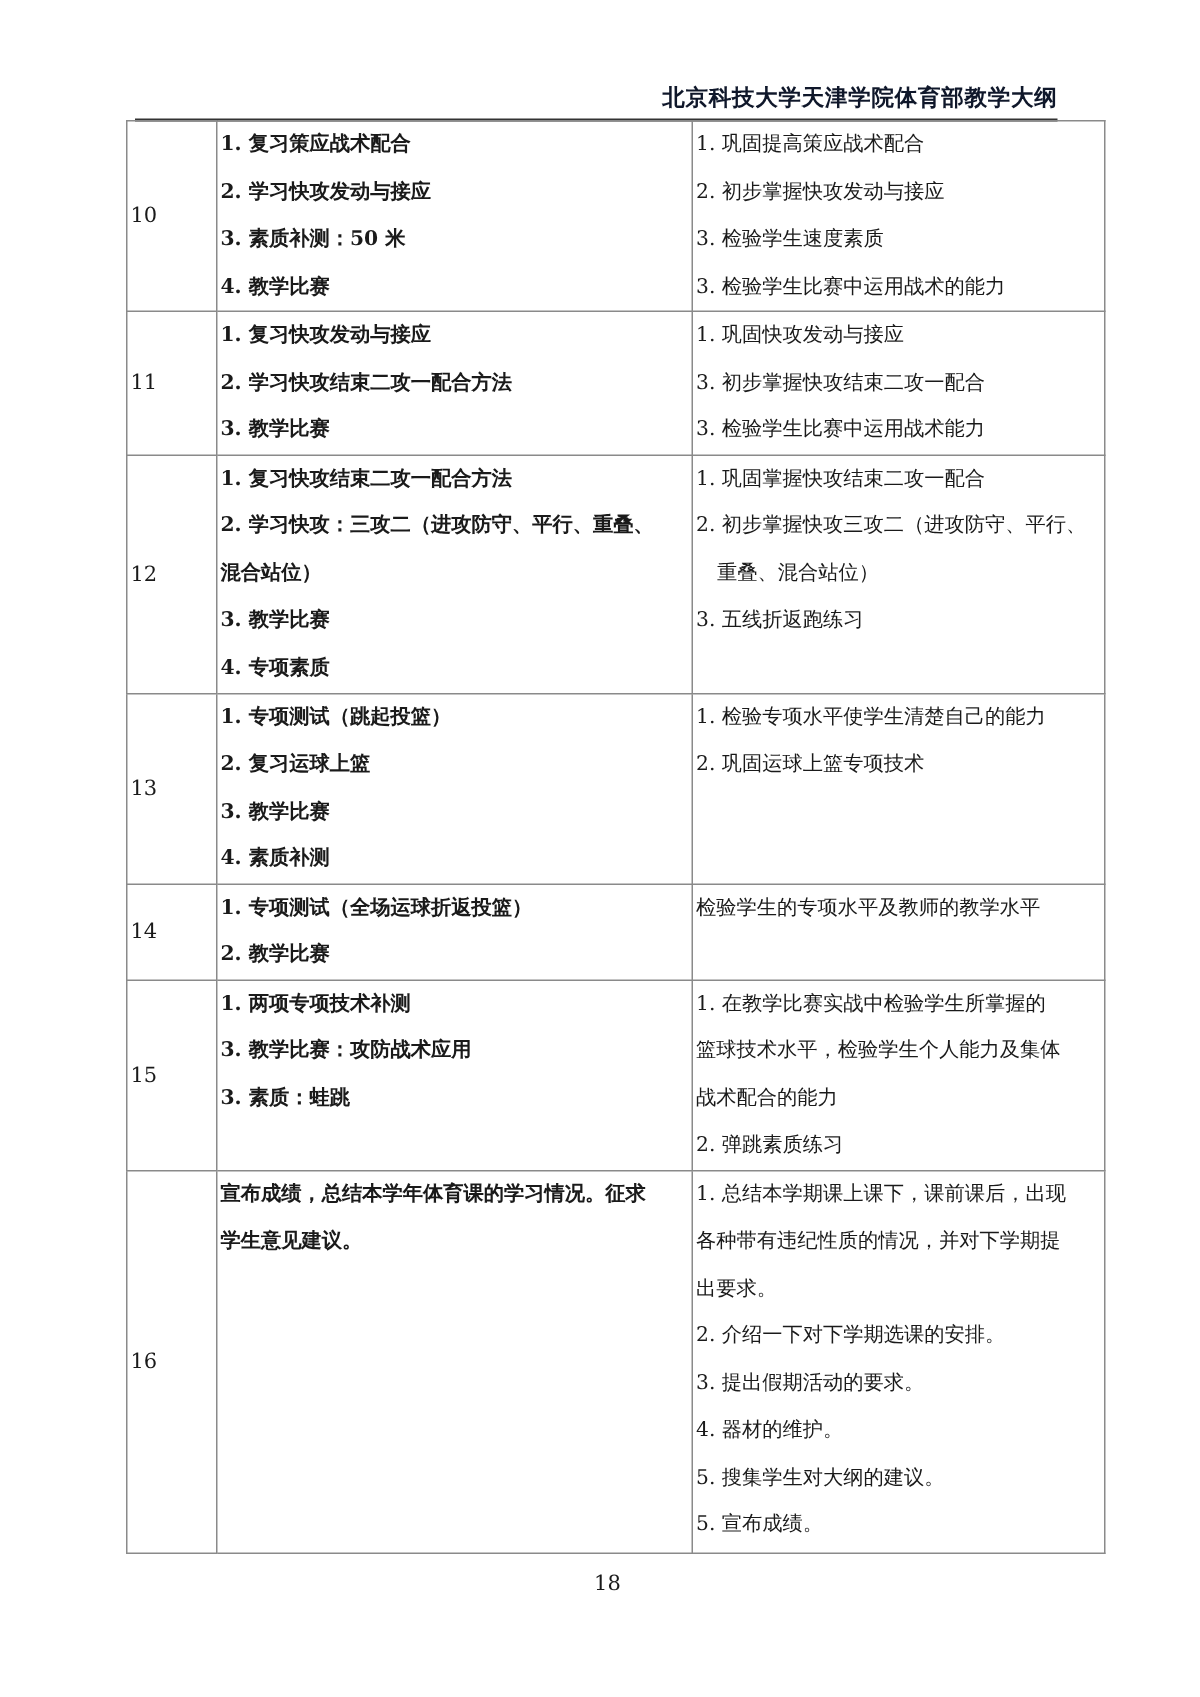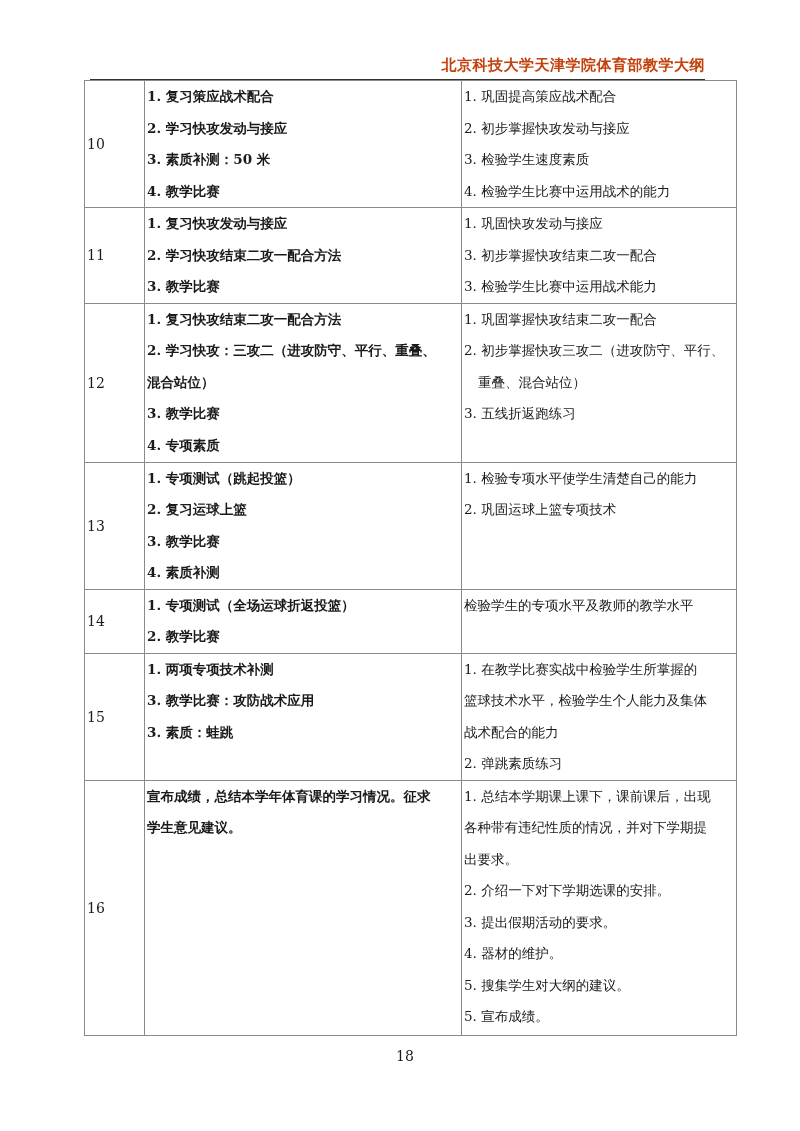--- a/index.html
+++ b/index.html
@@ -6,21 +6,21 @@
   body {
     width: 800px; height: 1131px; position: relative; overflow: hidden;
     font-family: "DejaVu Serif", "Liberation Serif", serif;
     color: #1a1a1a;
   }
   .header-title {
     position: absolute; left: 400px; top: 56px; width: 305px;
     text-align: right;
     font-family: "DejaVu Sans", "Liberation Sans", sans-serif;
     font-weight: bold; font-size: 15px; letter-spacing: 0.5px;
-    color: #c2410c;
+    color: #0f172a;
   }
   .header-rule {
     position: absolute; left: 90px; top: 79px; width: 615px; height: 2px;
     background: #333;
   }
   table.syllabus {
     position: absolute; left: 84px; top: 80px; width: 648px;
     border-collapse: collapse; table-layout: fixed;
     font-size: 13.5px;
   }
@@ -58,21 +58,21 @@
       <td class="content">
         <div class="line">1. 复习策应战术配合</div>
         <div class="line">2. 学习快攻发动与接应</div>
         <div class="line">3. 素质补测：50 米</div>
         <div class="line">4. 教学比赛</div>
       </td>
       <td class="goal">
         <div class="line">1. 巩固提高策应战术配合</div>
         <div class="line">2. 初步掌握快攻发动与接应</div>
         <div class="line">3. 检验学生速度素质</div>
-        <div class="line">4. 检验学生比赛中运用战术的能力</div>
+        <div class="line">3. 检验学生比赛中运用战术的能力</div>
       </td>
     </tr>
 
     <tr style="height:95px">
       <td class="week">11</td>
       <td class="content">
         <div class="line">1. 复习快攻发动与接应</div>
         <div class="line">2. 学习快攻结束二攻一配合方法</div>
         <div class="line">3. 教学比赛</div>
       </td>

